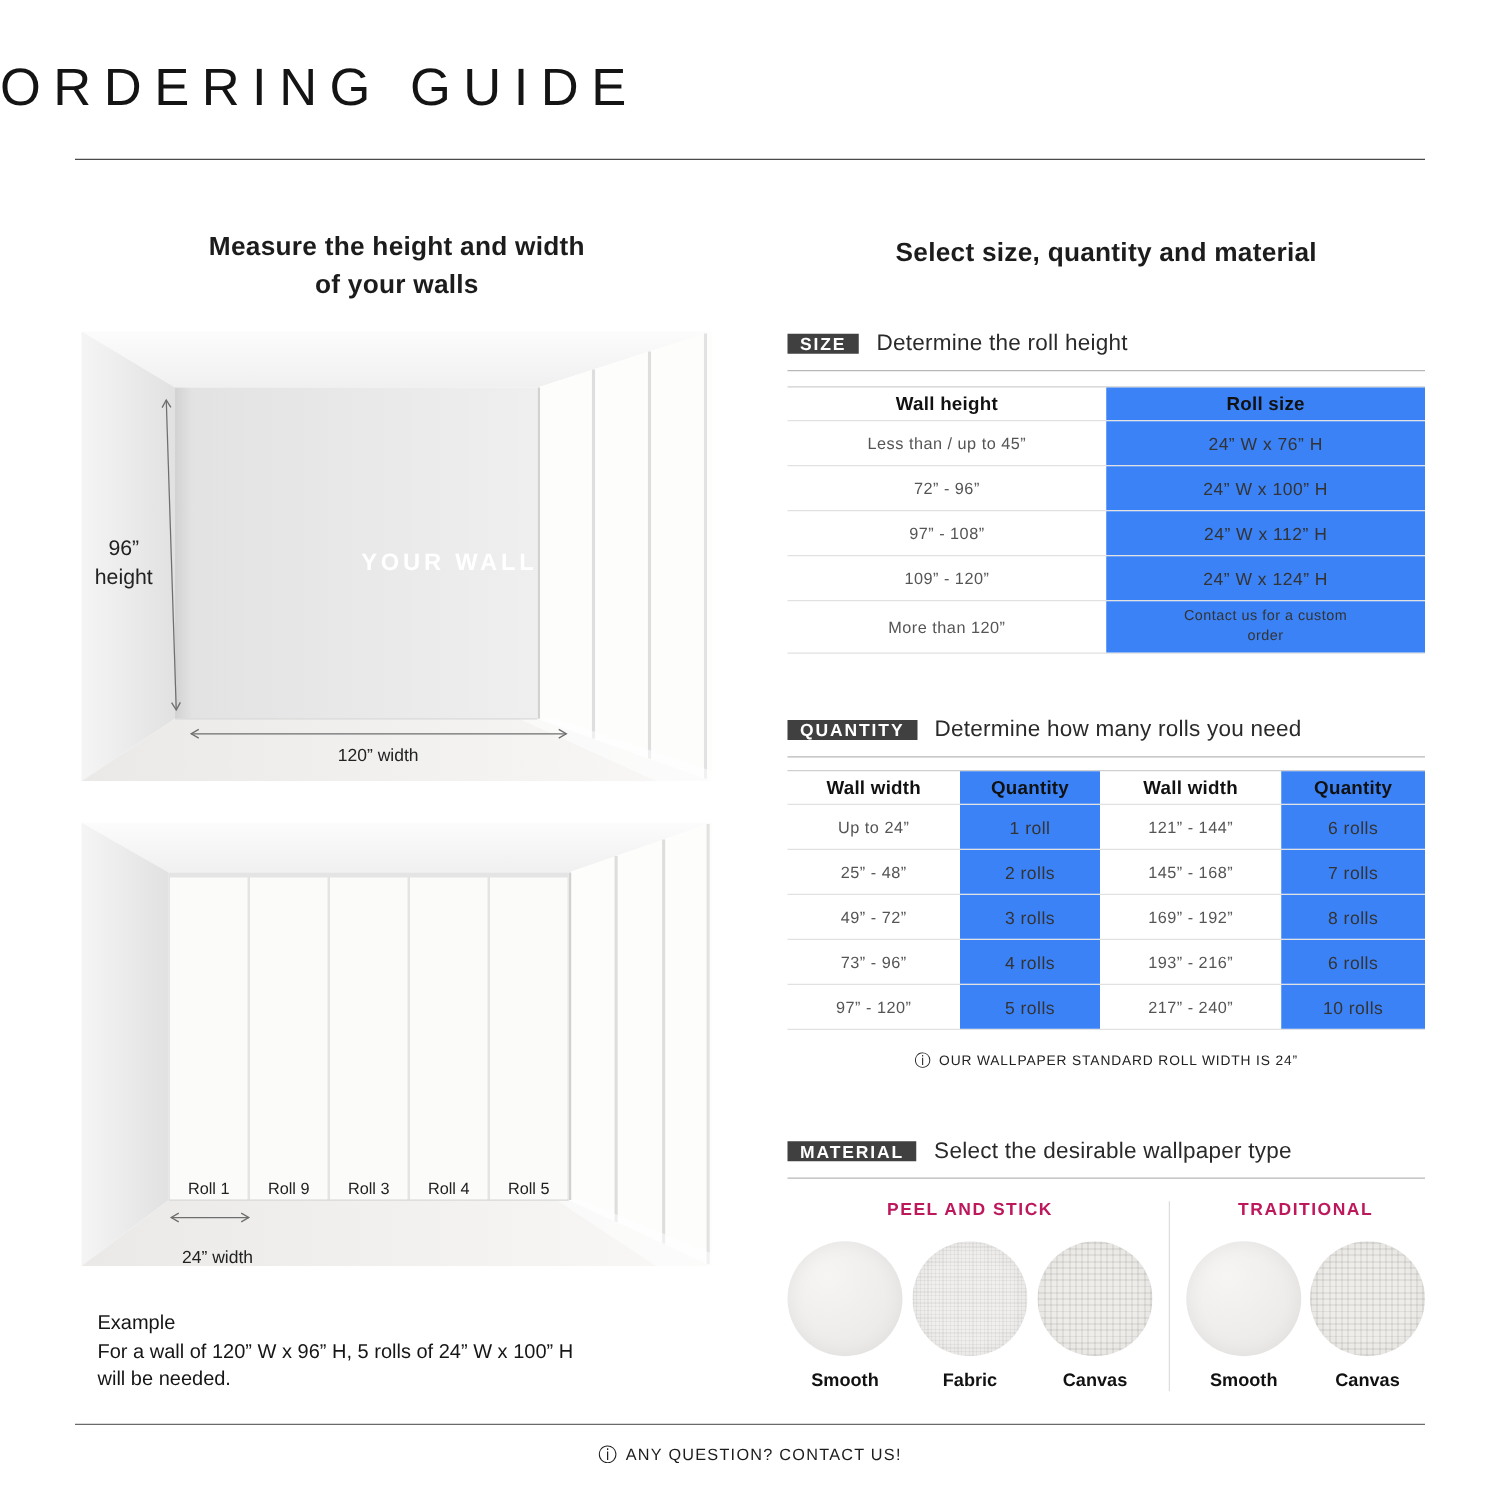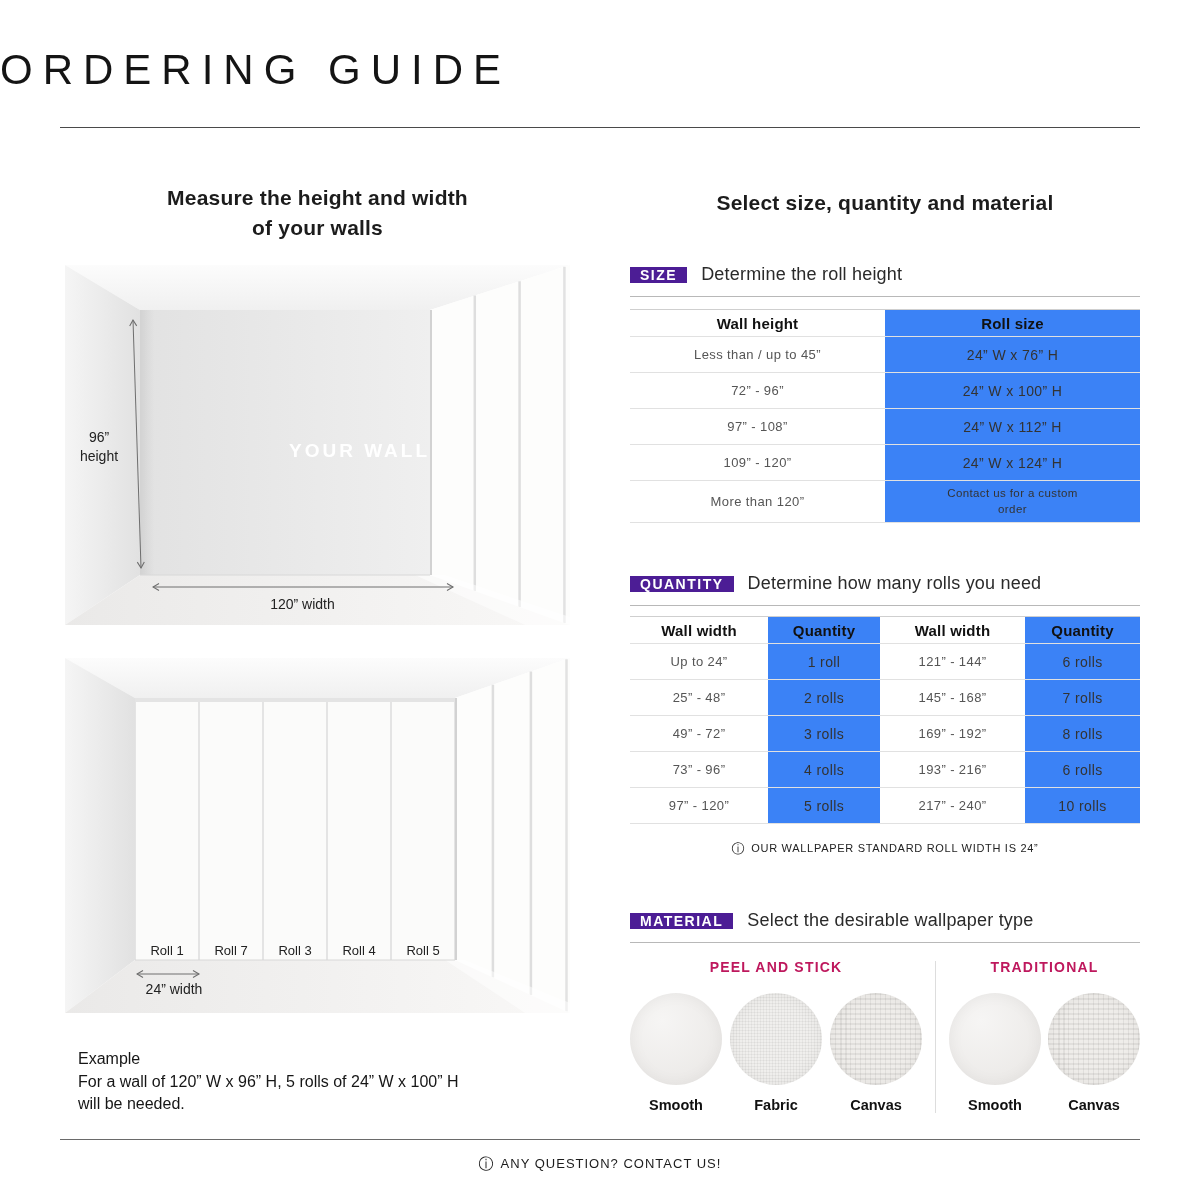--- a/index.html
+++ b/index.html
@@ -18,34 +18,34 @@
   .left-heading { position:absolute; top:183px; left:65px; width:505px; }
   .right-heading { position:absolute; top:188px; left:630px; width:510px; }
 
   .room { position:absolute; left:65px; }
   .room svg { display:block; }
   .room1 { top:265px; width:505px; height:360px; }
   .room2 { top:658px; width:505px; height:355px; }
   .overlay { position:absolute; }
   .your-wall { top:175px; left:75px; width:290px; text-align:right; font-size:19px;
                font-weight:bold; letter-spacing:3px; color:#ffffff; }
-  .height-label { top:163px; left:5px; width:58px; text-align:center; font-size:14px;
+  .height-label { top:163px; left:5px; width:58px; text-align:center; font-size:17px;
                   line-height:1.35; color:#222; white-space:pre-line; }
   .width-label { top:331px; left:85px; width:305px; text-align:center; font-size:14px; color:#222; }
   .roll-label { position:absolute; top:285px; transform:translateX(-50%); font-size:13px; color:#222; }
-  .width-label2 { top:323px; left:59px; width:100px; text-align:center; font-size:14px; color:#222; }
+  .width-label2 { top:339px; left:59px; width:100px; text-align:center; font-size:14px; color:#222; }
 
   .example { position:absolute; top:1048px; left:78px; width:492px; font-size:16px;
              line-height:1.42; color:#161616; }
   .example .ex-text { white-space:pre-line; }
 
   .right-col { position:absolute; left:630px; top:264px; width:510px; }
   .sec-head { display:flex; align-items:center; gap:14px; padding-bottom:11px;
               border-bottom:1px solid #b8b8b8; }
-  .badge { background:#4c1d95; color:#fff; font-weight:bold; font-size:14px;
+  .badge { background:#404040; color:#fff; font-weight:bold; font-size:14px;
            letter-spacing:1.5px; padding:0 10px; flex:0 0 auto; }
   .sec-title { font-size:18px; color:#2a2a2a; letter-spacing:0.2px; }
 
   .tbl { margin-top:12px; border-top:1px solid #cfcfcf; }
   .t-row { display:flex; height:36px; border-bottom:1px solid #e1e1e1; }
   .t-row.t-head { height:27px; }
   .t-row.tall { height:42px; }
   .cell { display:flex; align-items:center; justify-content:center; height:100%;
           padding:0 6px; text-align:center; font-size:13px; color:#555; letter-spacing:0.4px; }
   .cell.shade { background:#3b82f6; font-size:14px; color:#333; }
@@ -180,21 +180,21 @@
         <rect x="327" y="44" width="62" height="258" fill="#fbfbfa"></rect>
       </g>
       <polygon points="0,355 70,302 390,302 505,355" fill="url(#r2fl)"></polygon>
       <polygon points="380,302 400,302 505,345 505,355 460,355" fill="#ffffff" opacity="0.5"></polygon>
       <line x1="70" y1="302" x2="390" y2="302" stroke="#d8d8d8" stroke-width="1"></line>
       <g>
         <line x1="72" y1="316" x2="134" y2="316" stroke="#6e6e6e" stroke-width="1" marker-start="url(#r2a)" marker-end="url(#r2a)"></line>
       </g>
     </svg>
     <span class="roll-label" style="left:102px">Roll 1</span>
-    <span class="roll-label" style="left:166px">Roll 7</span>
+    <span class="roll-label" style="left:166px">Roll 9</span>
     <span class="roll-label" style="left:230px">Roll 3</span>
     <span class="roll-label" style="left:294px">Roll 4</span>
     <span class="roll-label" style="left:358px">Roll 5</span>
     <div class="overlay width-label2">24” width</div>
   </div>
 
   <div class="example">
     <div>Example</div>
     <div class="ex-text">For a wall of 120” W x 96” H, 5 rolls of 24” W x 100” H
 will be needed.</div>

